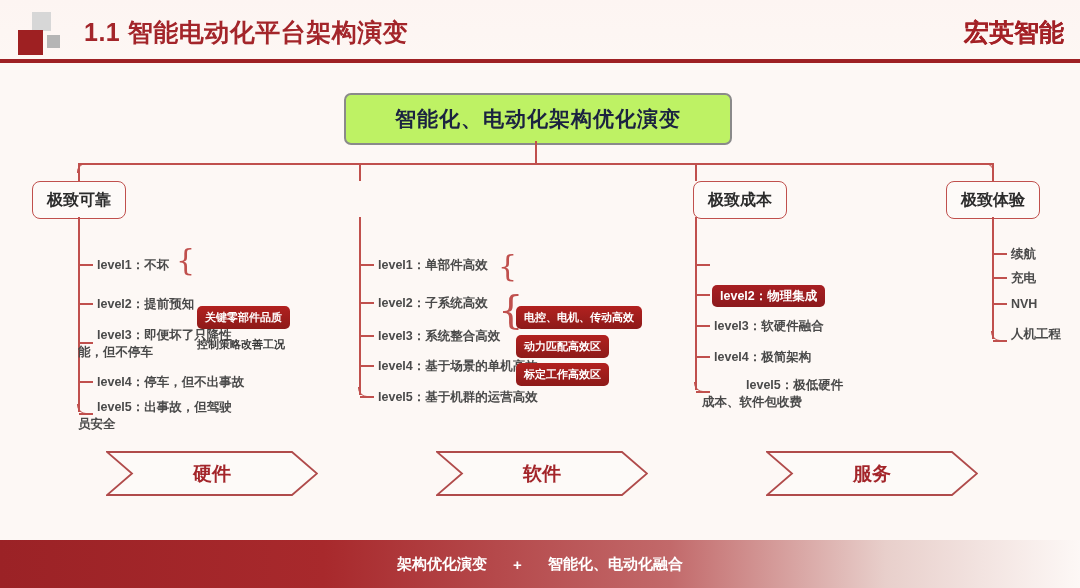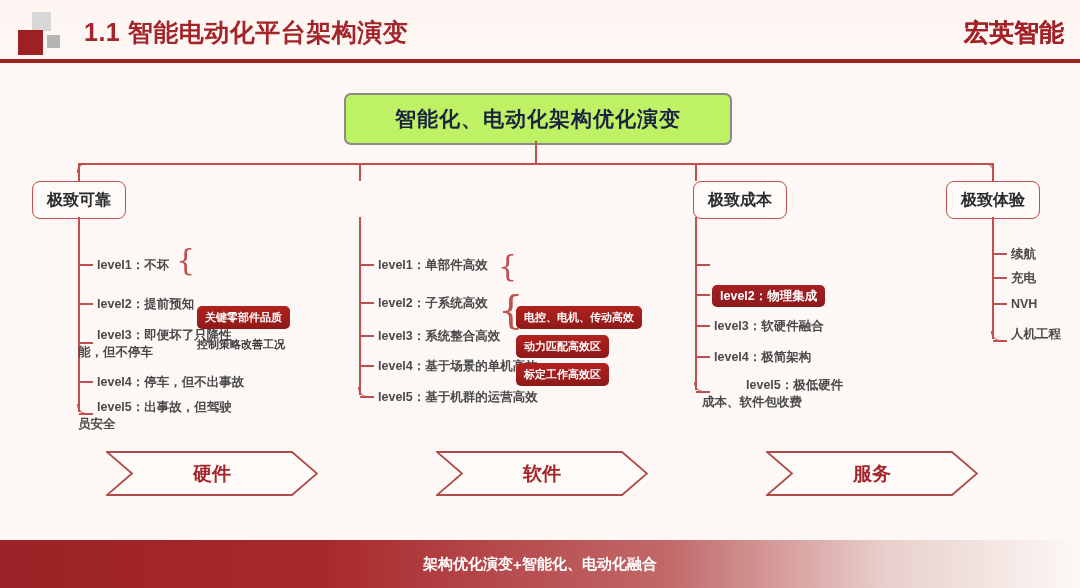--- a/index.html
+++ b/index.html
@@ -63,21 +63,21 @@
   .chev{position:absolute;height:59px;}
   .chev svg{display:block;}
   .chev-label{position:absolute;top:0;left:0;width:100%;height:45px;
     display:flex;align-items:center;justify-content:center;
     font-size:19px;font-weight:bold;color:#a3252a;}
 
   
   .footer{position:absolute;left:0;top:540px;width:1080px;height:48px;
     background:linear-gradient(90deg,#9b2226 0%,#a8292c 30%,#c2696a 62%,#e8cfcb 82%,#fdf8f6 100%);}
   .footer-inner{position:absolute;left:0;top:0;width:1080px;height:48px;
-    display:flex;align-items:center;justify-content:center;}
+    display:flex;align-items:center;justify-content:center;gap:26px;}
   .footer-txt{font-size:15px;font-weight:bold;color:#ffffff;white-space:nowrap;}
   .footer-plus{font-size:15px;font-weight:bold;color:#ffffff;}
 </style>
 </head>
 <body>
 
 <div class="header">
   <div class="logo-mark">
     <div class="logo-sq-gray-lg"></div>
     <div class="logo-sq-red"></div>

